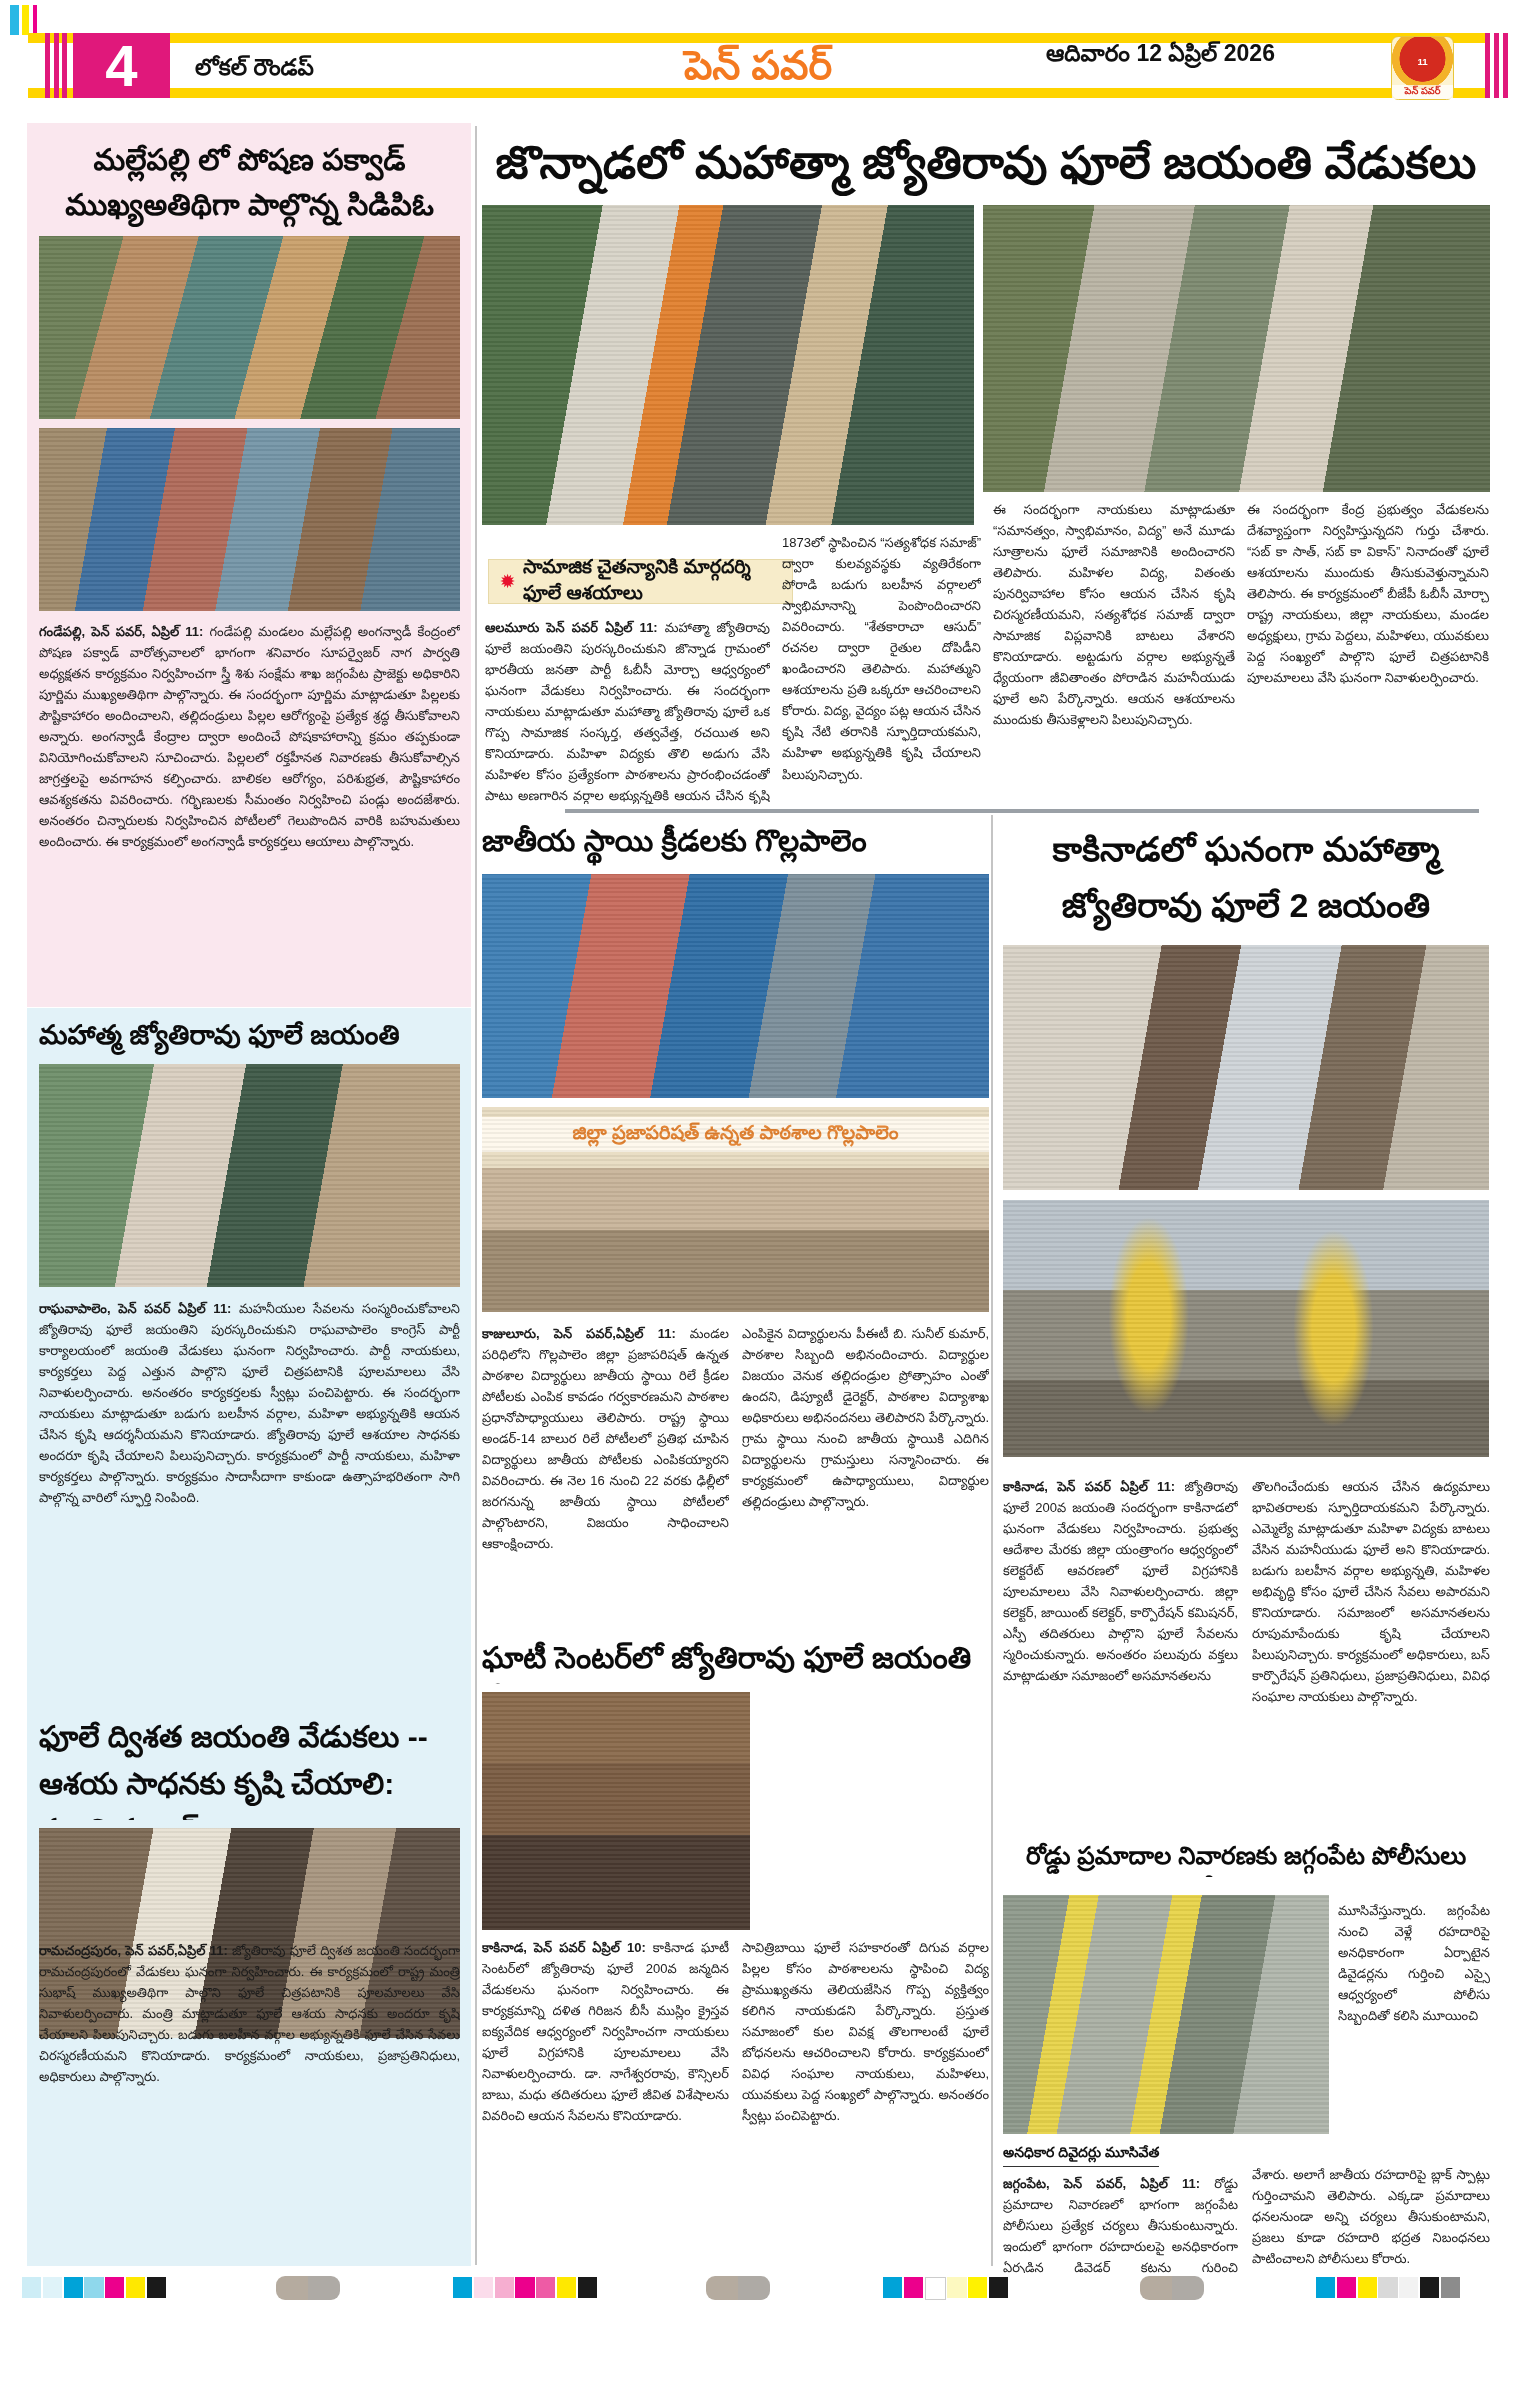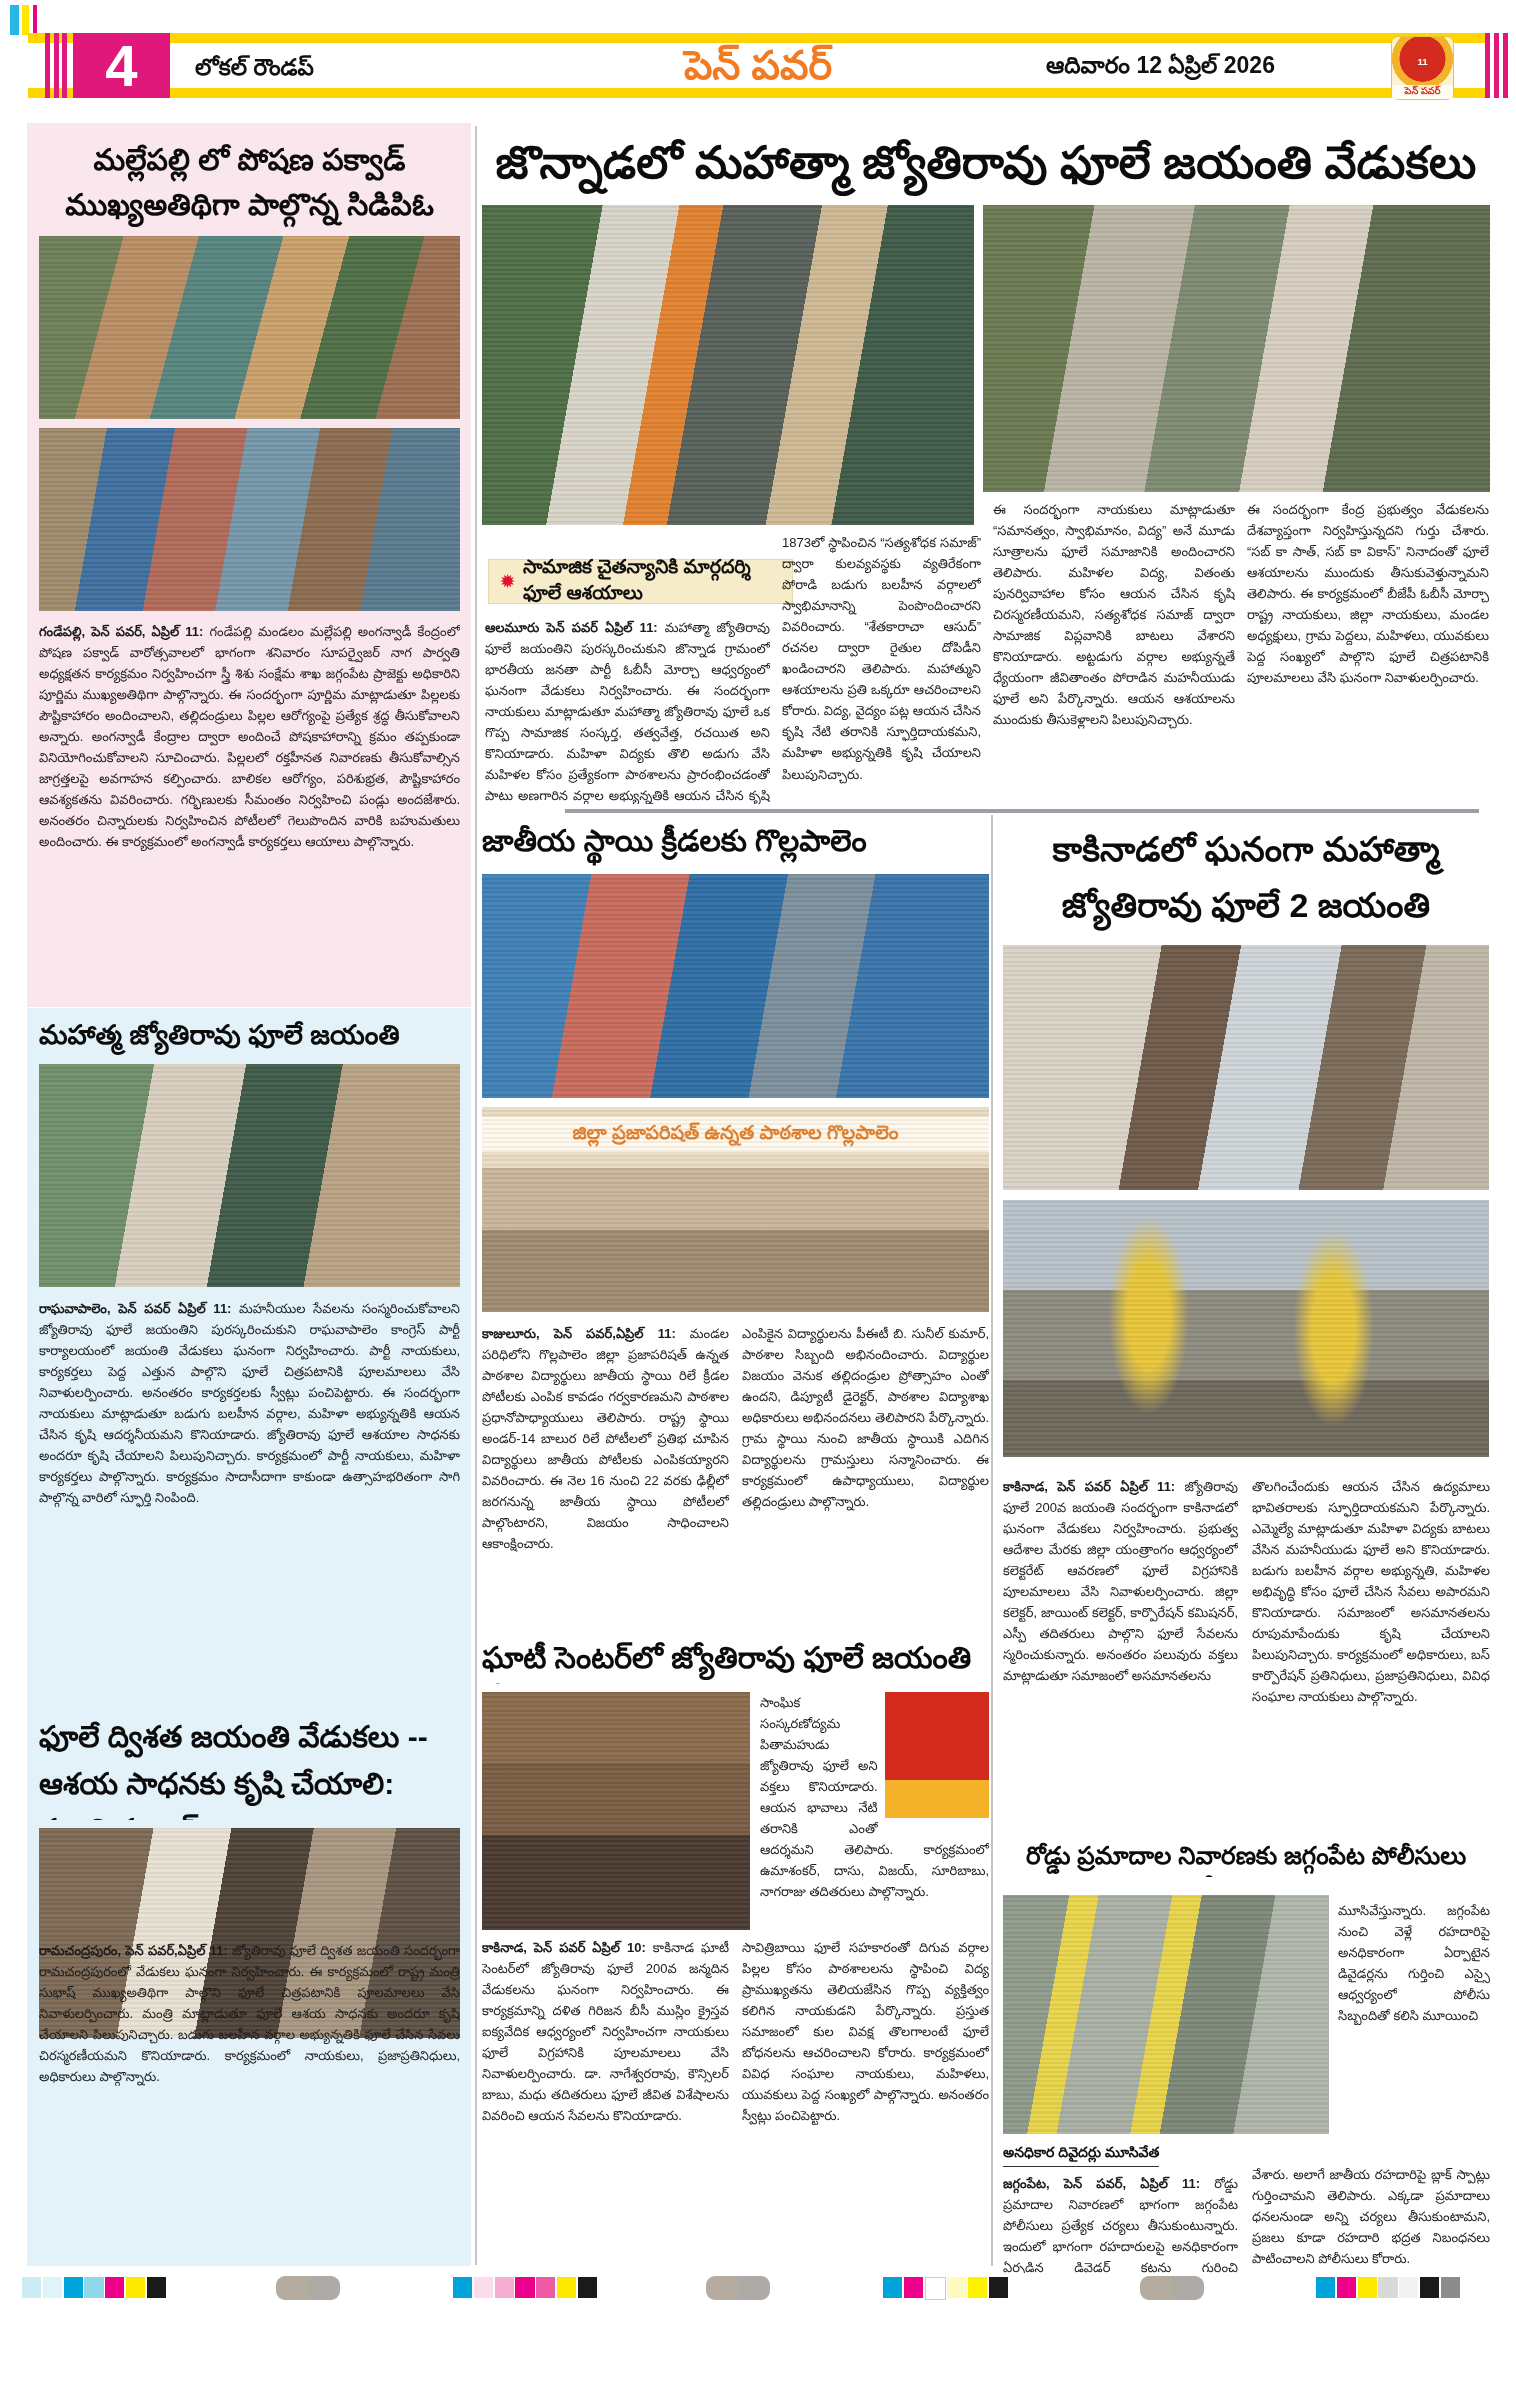--- a/index.html
+++ b/index.html
@@ -86,21 +86,21 @@
   <div class="abs stripe" style="left:62px;top:33px;width:5.2px;height:65px;"></div>
 
   <div class="abs pagebox" style="left:73px;top:33px;width:97px;height:65px;">
     <span>4</span>
   </div>
 
   <div class="abs sectionlabel" style="left:195px;top:54px;">లోకల్ రౌండప్</div>
 
   <div class="abs masthead-title" style="left:50%;top:43px;transform:translateX(-50%);">పెన్ పవర్</div>
 
-  <div class="abs dateline-top" style="left:1046px;top:52px;">ఆదివారం 12 ఏప్రిల్ 2026</div>
+  <div class="abs dateline-top" style="left:1046px;top:40px;">ఆదివారం 12 ఏప్రిల్ 2026</div>
 
   <div class="abs logo" style="left:1391px;top:36px;width:61px;height:62px;">
     <div class="yr">11</div>
     <div class="nm">పెన్ పవర్</div>
   </div>
 
   <div class="abs stripe" style="left:1485px;top:33px;width:5.2px;height:65px;"></div>
   <div class="abs stripe" style="left:1494px;top:33px;width:5.2px;height:65px;"></div>
   <div class="abs stripe" style="left:1503px;top:33px;width:5.2px;height:65px;"></div>
 
@@ -157,24 +157,20 @@
     <div class="banner-strip">జిల్లా ప్రజాపరిషత్ ఉన్నత పాఠశాల గొల్లపాలెం</div>
   </div>
   <div class="abs body-txt clip" style="left:482px;top:1323px;width:247px;height:291px;">
     <span class="dl">కాజులూరు, పెన్ పవర్,ఏప్రిల్ 11:</span>
     <span>మండల పరిధిలోని గొల్లపాలెం జిల్లా ప్రజాపరిషత్ ఉన్నత పాఠశాల విద్యార్థులు జాతీయ స్థాయి రిలే క్రీడల పోటీలకు ఎంపిక కావడం గర్వకారణమని పాఠశాల ప్రధానోపాధ్యాయులు తెలిపారు. రాష్ట్ర స్థాయి అండర్-14 బాలుర రిలే పోటీలలో ప్రతిభ చూపిన విద్యార్థులు జాతీయ పోటీలకు ఎంపికయ్యారని వివరించారు. ఈ నెల 16 నుంచి 22 వరకు ఢిల్లీలో జరగనున్న జాతీయ స్థాయి పోటీలలో పాల్గొంటారని, విజయం సాధించాలని ఆకాంక్షించారు.</span>
   </div>
   <div class="abs body-txt clip" style="left:742px;top:1323px;width:247px;height:291px;">ఎంపికైన విద్యార్థులను పీఈటీ బి. సునీల్ కుమార్, పాఠశాల సిబ్బంది అభినందించారు. విద్యార్థుల విజయం వెనుక తల్లిదండ్రుల ప్రోత్సాహం ఎంతో ఉందని, డిప్యూటీ డైరెక్టర్, పాఠశాల విద్యాశాఖ అధికారులు అభినందనలు తెలిపారని పేర్కొన్నారు. గ్రామ స్థాయి నుంచి జాతీయ స్థాయికి ఎదిగిన విద్యార్థులను గ్రామస్తులు సన్మానించారు. ఈ కార్యక్రమంలో ఉపాధ్యాయులు, విద్యార్థుల తల్లిదండ్రులు పాల్గొన్నారు.</div>
 
   <div class="abs hl hl-sec clip" style="left:482px;top:1638px;width:505px;height:46px;">ఘాటీ సెంటర్‌లో జ్యోతిరావు ఫూలే జయంతి వేడుకలు</div>
   <div class="ph ph-gh" style="left:482px;top:1692px;width:268px;height:238px;"></div>
-  <div class="abs body-txt clip" style="left:760px;top:1692px;width:229px;height:238px;">
-    <div class="poster"></div>
-    <span>సాంఘిక సంస్కరణోద్యమ పితామహుడు జ్యోతిరావు ఫూలే అని వక్తలు కొనియాడారు. ఆయన భావాలు నేటి తరానికి ఎంతో ఆదర్శమని తెలిపారు. కార్యక్రమంలో ఉమాశంకర్, దాసు, విజయ్, సూరిబాబు, నాగరాజు తదితరులు పాల్గొన్నారు.</span>
-  </div>
   <div class="abs body-txt clip" style="left:482px;top:1937px;width:247px;height:324px;">
     <span class="dl">కాకినాడ, పెన్ పవర్ ఏప్రిల్ 10:</span>
     <span>కాకినాడ ఘాటీ సెంటర్‌లో జ్యోతిరావు ఫూలే 200వ జన్మదిన వేడుకలను ఘనంగా నిర్వహించారు. ఈ కార్యక్రమాన్ని దళిత గిరిజన బీసీ ముస్లిం క్రైస్తవ ఐక్యవేదిక ఆధ్వర్యంలో నిర్వహించగా నాయకులు ఫూలే విగ్రహానికి పూలమాలలు వేసి నివాళులర్పించారు. డా. నాగేశ్వరరావు, కౌన్సిలర్ బాబు, మధు తదితరులు ఫూలే జీవిత విశేషాలను వివరించి ఆయన సేవలను కొనియాడారు.</span>
   </div>
   <div class="abs body-txt clip" style="left:742px;top:1937px;width:247px;height:324px;">సావిత్రిబాయి ఫూలే సహకారంతో దిగువ వర్గాల పిల్లల కోసం పాఠశాలలను స్థాపించి విద్య ప్రాముఖ్యతను తెలియజేసిన గొప్ప వ్యక్తిత్వం కలిగిన నాయకుడని పేర్కొన్నారు. ప్రస్తుత సమాజంలో కుల వివక్ష తొలగాలంటే ఫూలే బోధనలను ఆచరించాలని కోరారు. కార్యక్రమంలో వివిధ సంఘాల నాయకులు, మహిళలు, యువకులు పెద్ద సంఖ్యలో పాల్గొన్నారు. అనంతరం స్వీట్లు పంచిపెట్టారు.</div>
 
   <div class="abs hl hl-kak clip" style="left:1003px;top:821px;width:486px;height:117px;">కాకినాడలో ఘనంగా మహాత్మా జ్యోతిరావు ఫూలే 2 జయంతి వేడుకలు</div>
   <div class="ph ph-k1" style="left:1003px;top:945px;width:486px;height:245px;"></div>
   <div class="ph ph-k2" style="left:1003px;top:1200px;width:486px;height:257px;"></div>
   <div class="abs body-txt clip" style="left:1003px;top:1476px;width:235px;height:354px;">

